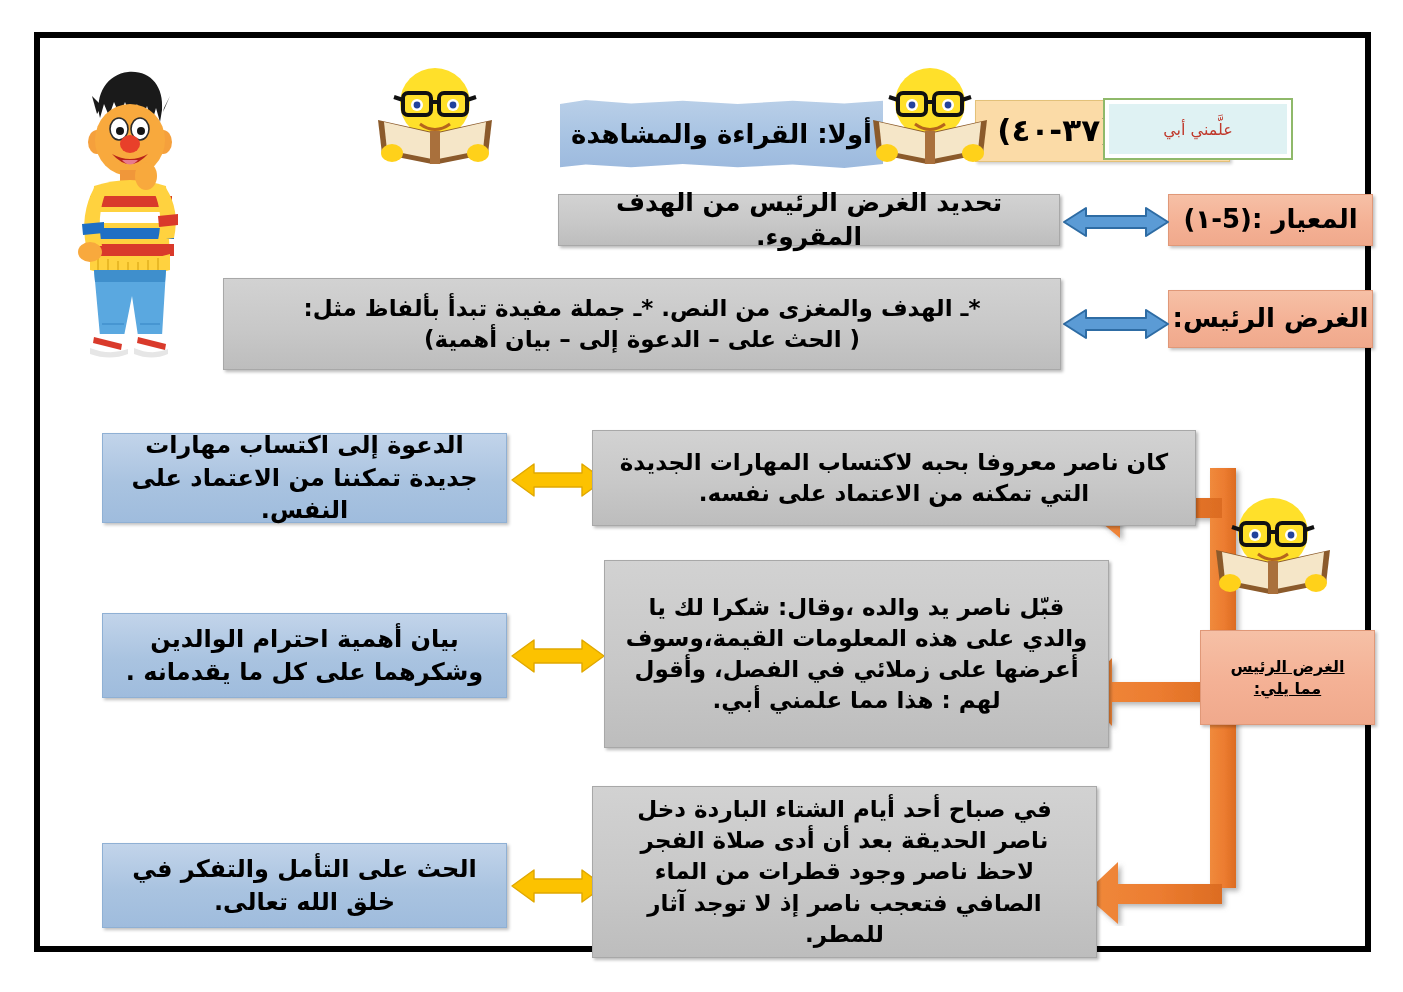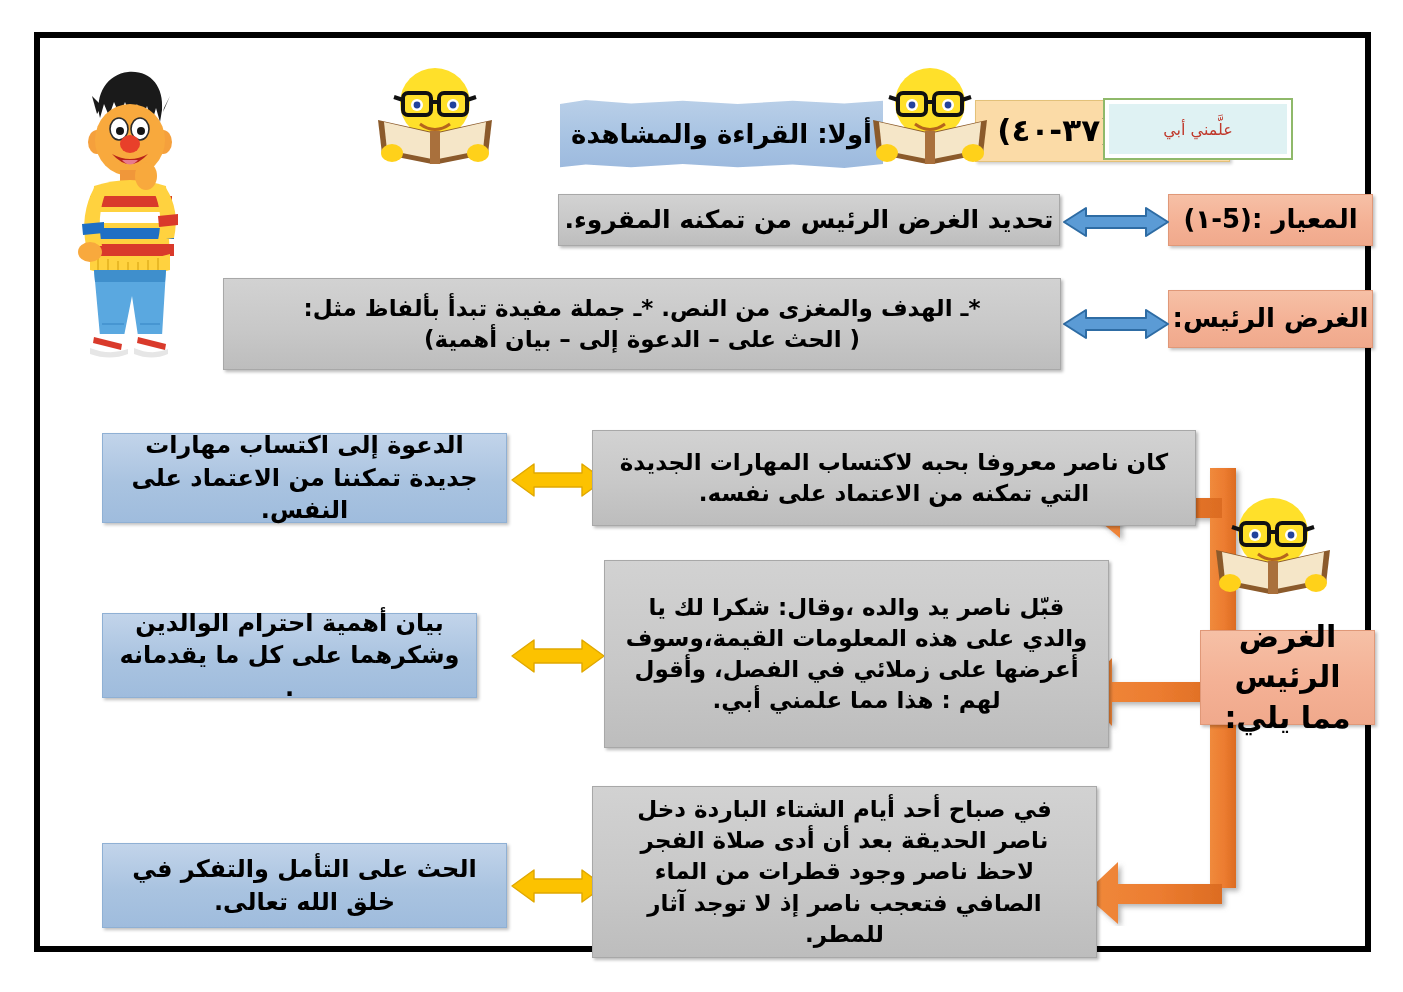--- a/index.html
+++ b/index.html
@@ -57,28 +57,28 @@
   #purpose-box{left:1128px;top:252px;width:205px;height:58px;font-size:26px;}
   #purpose-text{left:183px;top:240px;width:838px;height:92px;font-size:23px;
                 flex-direction:column;padding:4px 10px;}
   #purpose-text .l1{display:block;width:100%;}
   #purpose-text .l2{display:block;width:100%;}
 
   
   #out-1{left:62px;top:395px;width:405px;height:90px;font-size:24px;padding:0 4px;}
   #txt-1{left:552px;top:392px;width:604px;height:96px;font-size:23px;padding:0 12px;}
 
-  #out-2{left:62px;top:575px;width:375px;height:85px;font-size:24px;padding:0 10px;}
+  #out-2{left:62px;top:575px;width:405px;height:85px;font-size:24px;padding:0 10px;}
   #txt-2{left:564px;top:522px;width:505px;height:188px;font-size:23px;padding:6px 12px;}
 
   #out-3{left:62px;top:805px;width:405px;height:85px;font-size:24px;padding:0 24px;}
   #txt-3{left:552px;top:748px;width:505px;height:172px;font-size:23px;padding:6px 24px;}
 
-  #main-purpose-box{left:1160px;top:592px;width:175px;height:95px;font-size:30px;
-                    flex-direction:column;}
+  #main-purpose-box{left:1160px;top:592px;width:175px;height:95px;font-size:16px;
+                    flex-direction:column;text-decoration:underline;}
 
   
   .arrow-wrap{position:absolute;}
   .arrow-wrap svg{display:block;}
 
   
   #orange-tree{position:absolute;left:1040px;top:418px;width:180px;height:470px;}
 
   
   .clip{position:absolute;}
@@ -218,21 +218,21 @@
   </div>
 
   <div class="box salmon" id="criterion-box">المعيار :(5-١)</div>
 
   <div class="arrow-wrap" style="left:1022px;top:166px;width:108px;height:36px;">
     <svg viewBox="0 0 108 36" width="108" height="36">
       <polygon points="2,18 24,4 24,12 84,12 84,4 106,18 84,32 84,24 24,24 24,32" fill="#5b9bd5" stroke="#2e6ca4" stroke-width="2" stroke-linejoin="round"></polygon>
     </svg>
   </div>
 
-  <div class="box gray" id="criterion-text">تحديد الغرض الرئيس من تمكنه المقروء.</div>
+  <div class="box gray" id="criterion-text">تحديد الغرض الرئيس من الهدف المقروء.</div>
 
   <div class="box salmon" id="purpose-box">الغرض الرئيس:</div>
 
   <div class="arrow-wrap" style="left:1022px;top:268px;width:108px;height:36px;">
     <svg viewBox="0 0 108 36" width="108" height="36">
       <polygon points="2,18 24,4 24,12 84,12 84,4 106,18 84,32 84,24 24,24 24,32" fill="#5b9bd5" stroke="#2e6ca4" stroke-width="2" stroke-linejoin="round"></polygon>
     </svg>
   </div>
 
   <div class="box gray" id="purpose-text">

